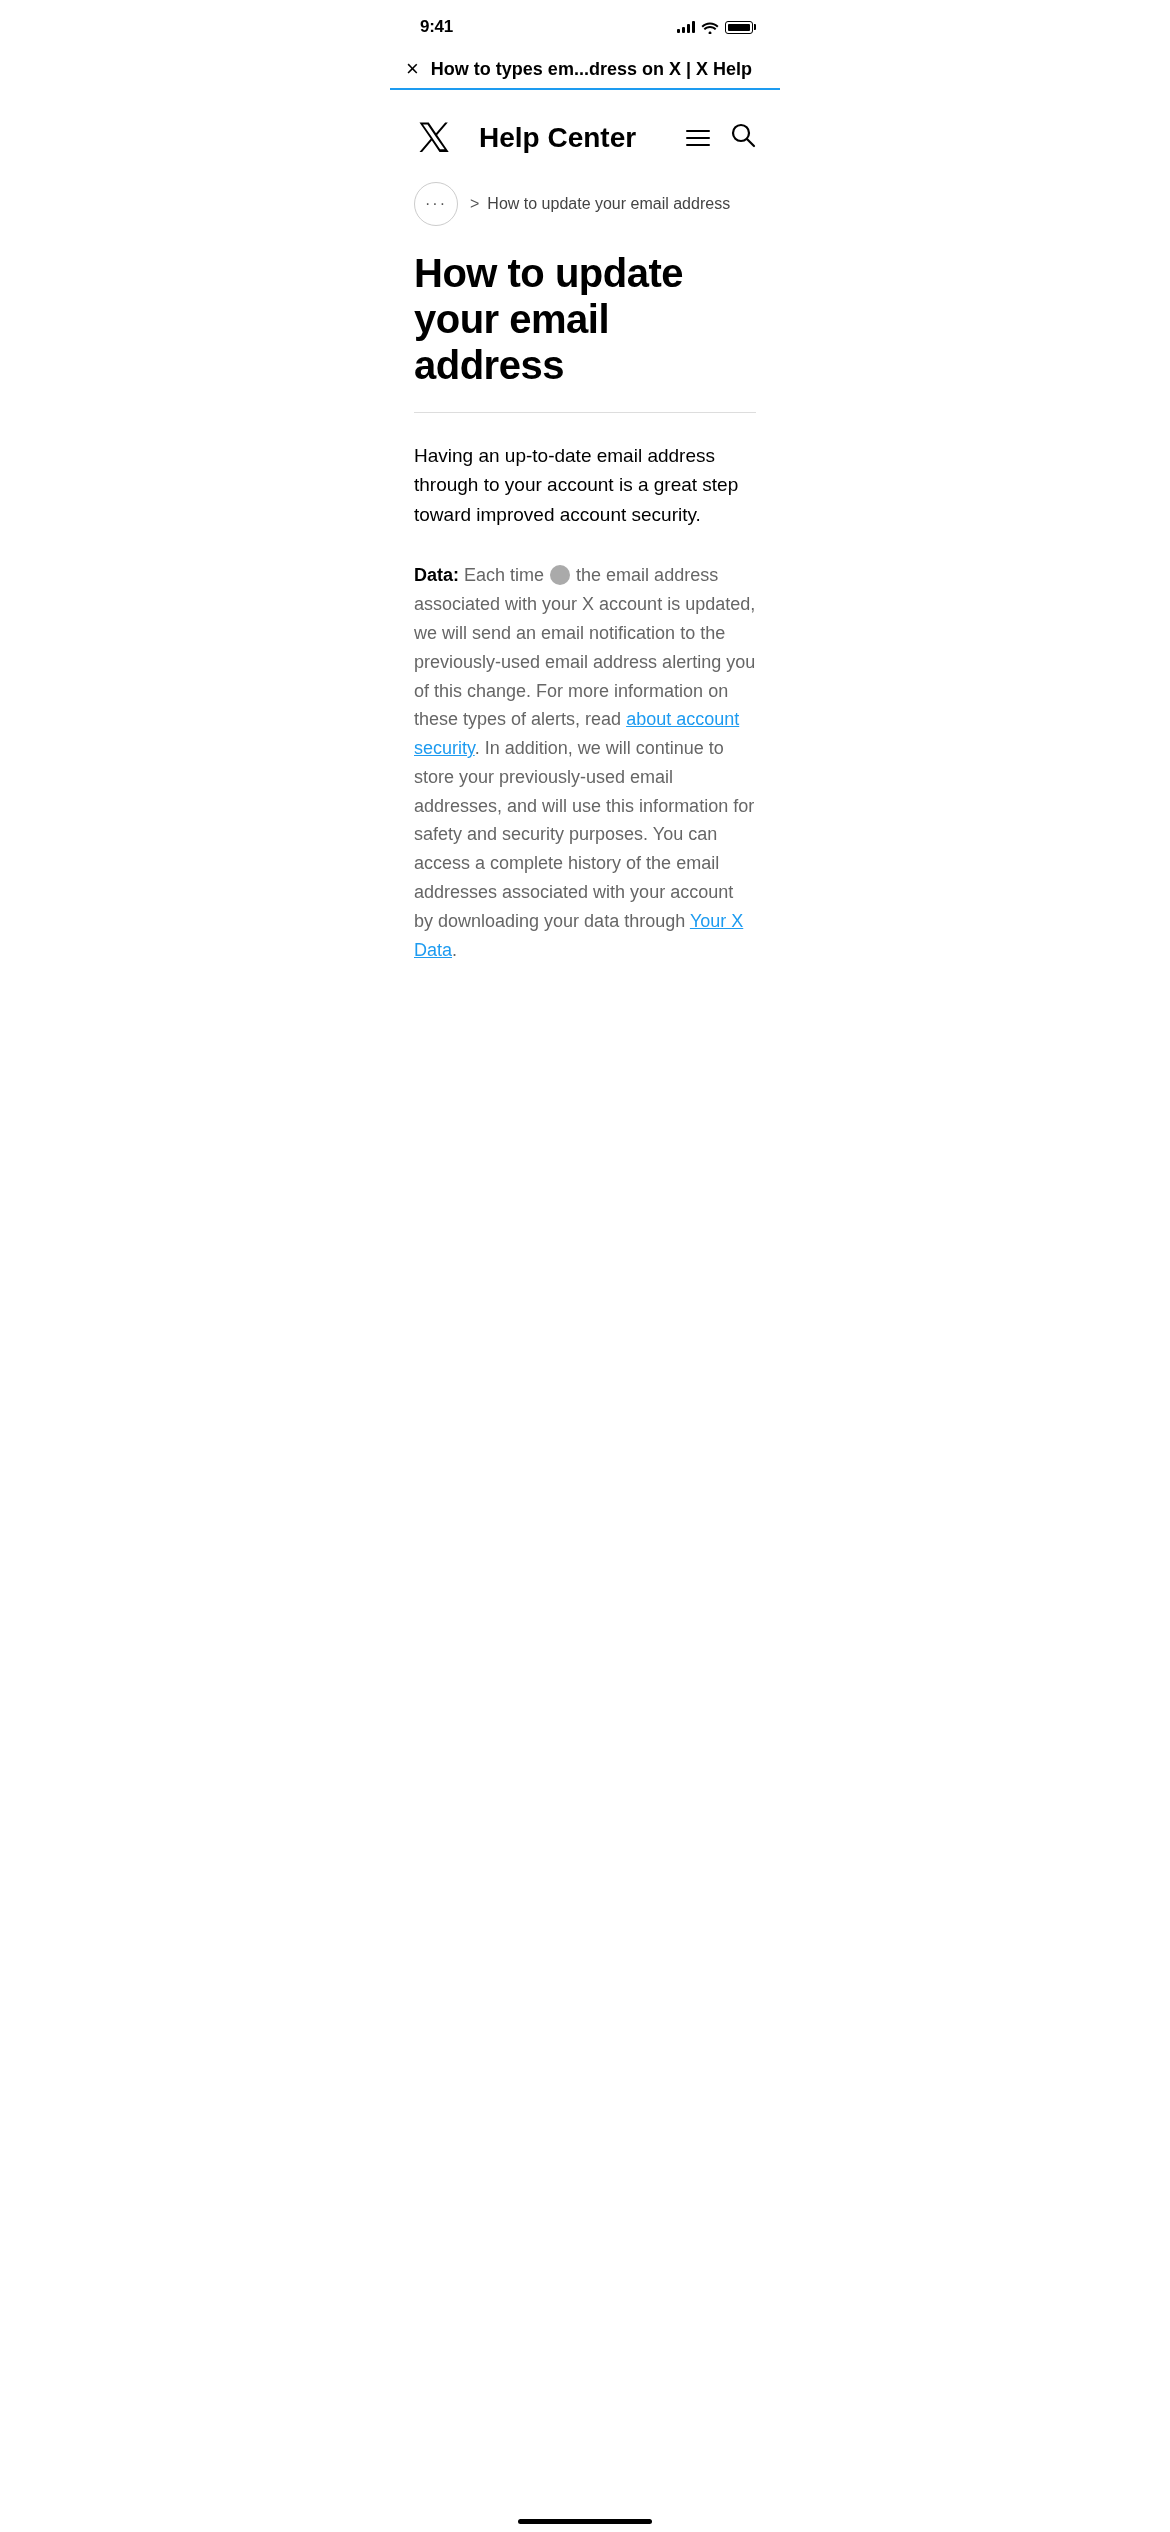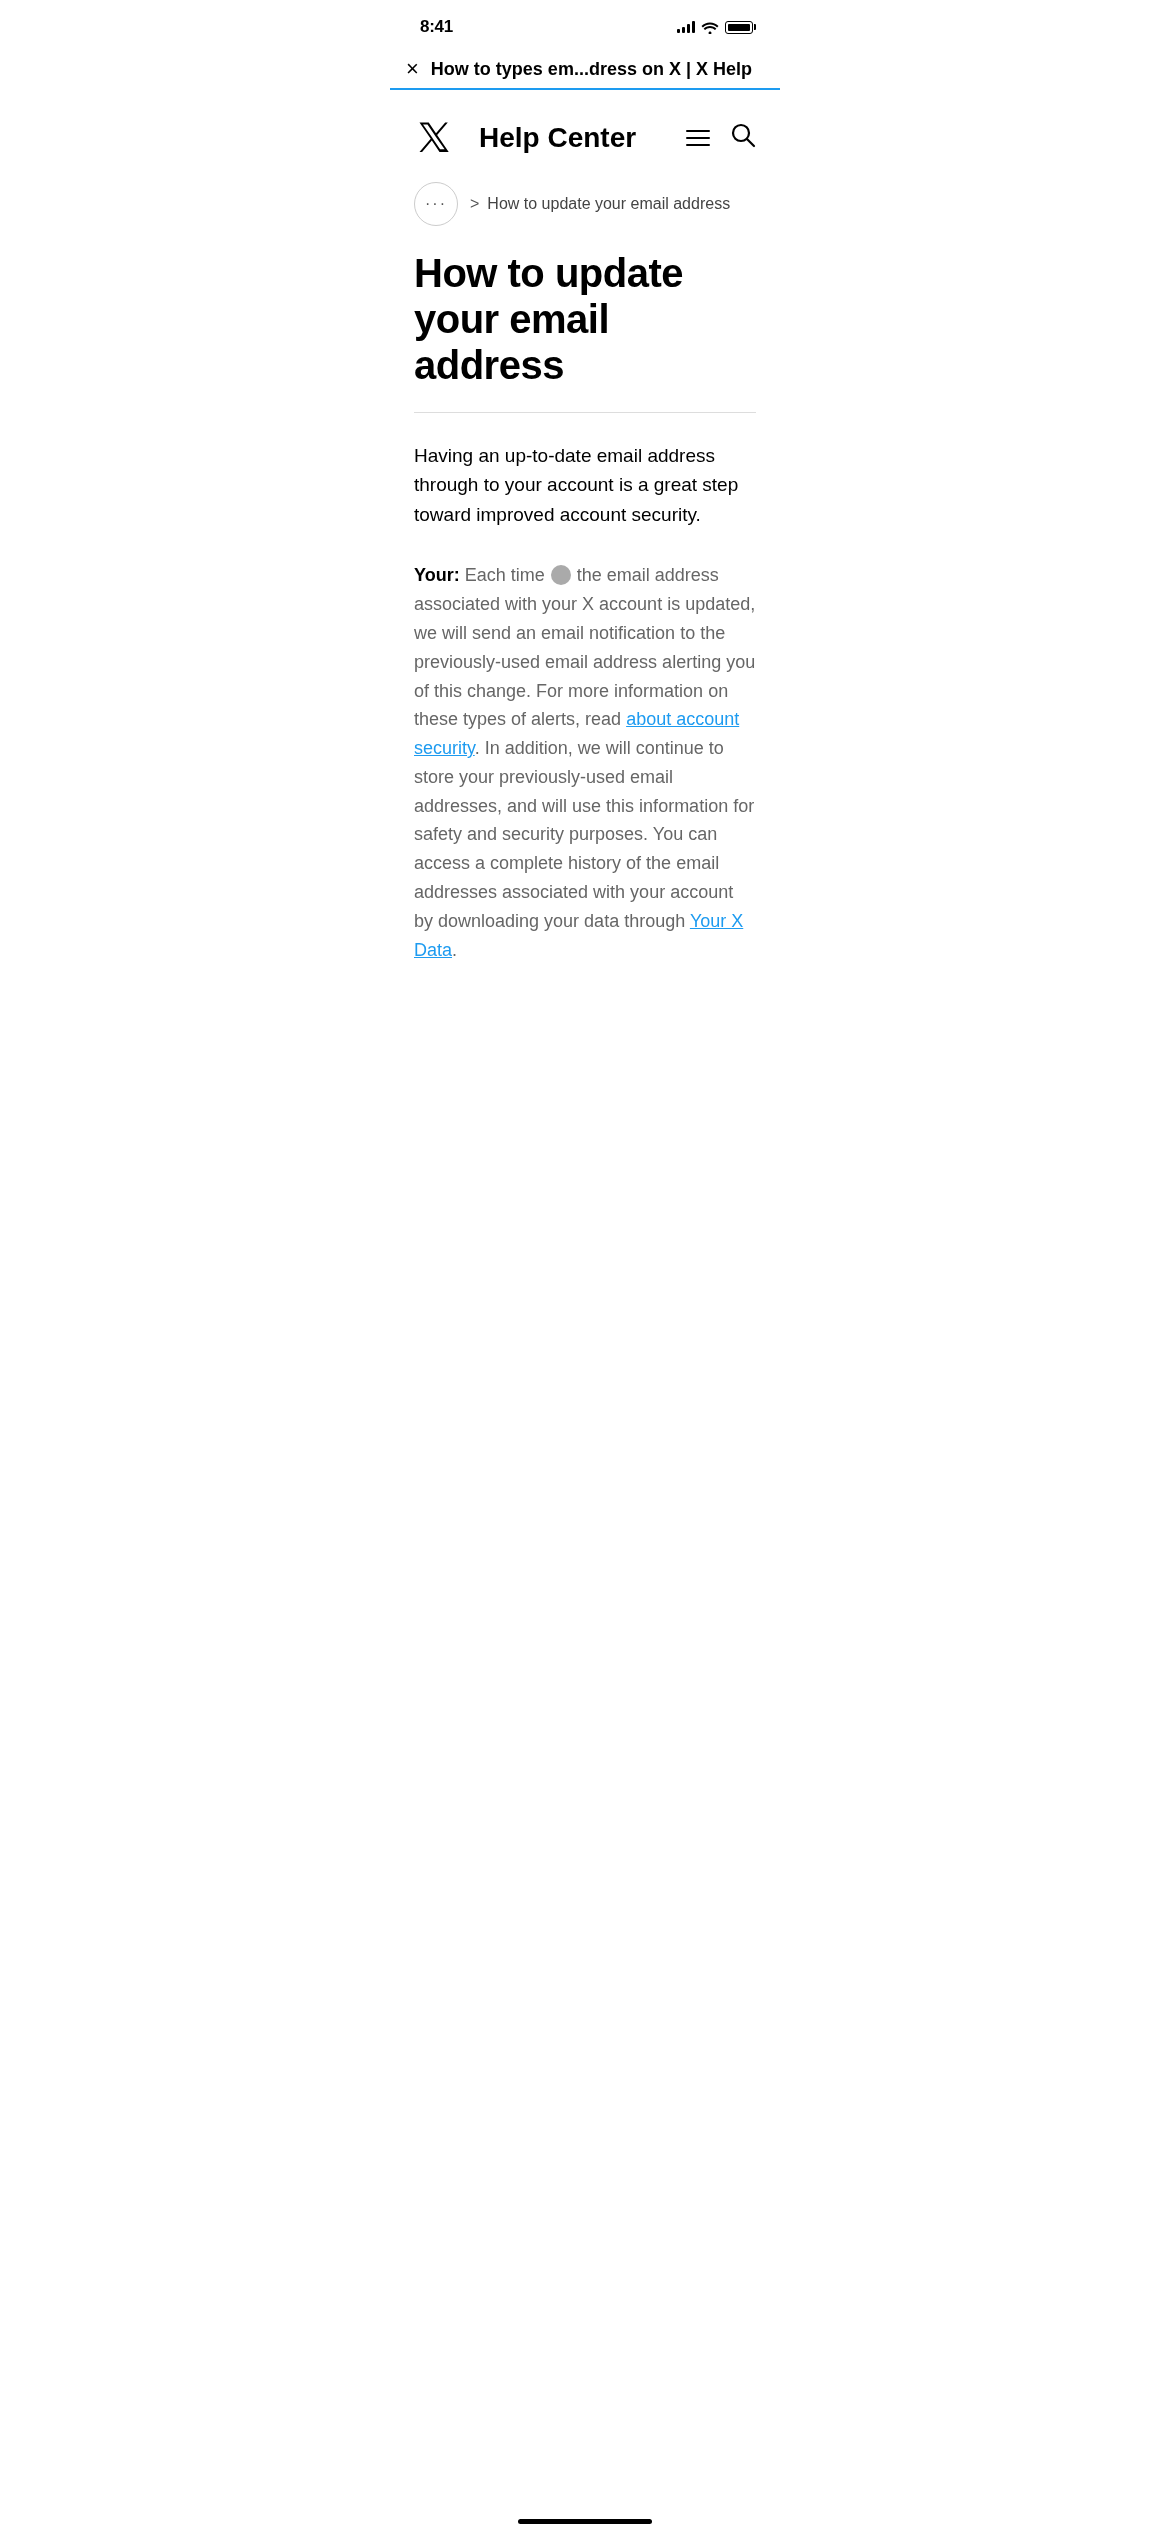--- a/index.html
+++ b/index.html
@@ -272,21 +272,21 @@
       width: 134px;
       height: 5px;
       background: #000;
       border-radius: 3px;
     }
   </style>
 </head>
 <body>
 
 <div class="status-bar">
-  <span class="status-time">8:41</span>
+  <span class="status-time">9:41</span>
   <div class="status-icons">
     <div class="signal-bars">
       <span class="signal-bar"></span>
       <span class="signal-bar"></span>
       <span class="signal-bar"></span>
       <span class="signal-bar"></span>
     </div>
     <div class="wifi-icon">
       <svg width="18" height="13" viewBox="0 0 18 13" fill="none">
         <path d="M9 10.5C9.83 10.5 10.5 11.17 10.5 12S9.83 13.5 9 13.5 7.5 12.83 7.5 12 8.17 10.5 9 10.5z" fill="#000"></path>
@@ -336,18 +336,18 @@
   </div>
   <span class="breadcrumb-chevron">&gt;</span>
   <span class="breadcrumb-text">How to update your email address</span>
 </div>
 
 <div class="article-container">
   <h1 class="article-title">How to update your email address</h1>
   <hr class="article-divider">
   <p class="article-intro">Having an up-to-date email address through to your account is a great step toward improved account security.</p>
   <p class="note-block">
-    <span style="font-weight:700;color:#000;">Your:</span>
+    <span style="font-weight:700;color:#000;">Data:</span>
     <span> Each time </span><span class="scroll-bubble" style="display:inline-block;width:20px;height:20px;background:#aaa;border-radius:50%;vertical-align:middle;position:relative;top:-2px;margin:0 1px;"></span><span> the email address associated with your X account is updated, we will send an email notification to the previously-used email address alerting you of this change. For more information on these types of alerts, read </span><a class="note-link" href="#" style="color:#1d9bf0;text-decoration:underline;">about account security</a><span>. In addition, we will continue to store your previously-used email addresses, and will use this information for safety and security purposes. You can access a complete history of the email addresses associated with your account by downloading your data through </span><a class="note-link" href="#" style="color:#1d9bf0;text-decoration:underline;">Your X Data</a><span>.</span>
   </p>
 </div>
 
 <div class="home-indicator"></div>
 
 </body></html>

